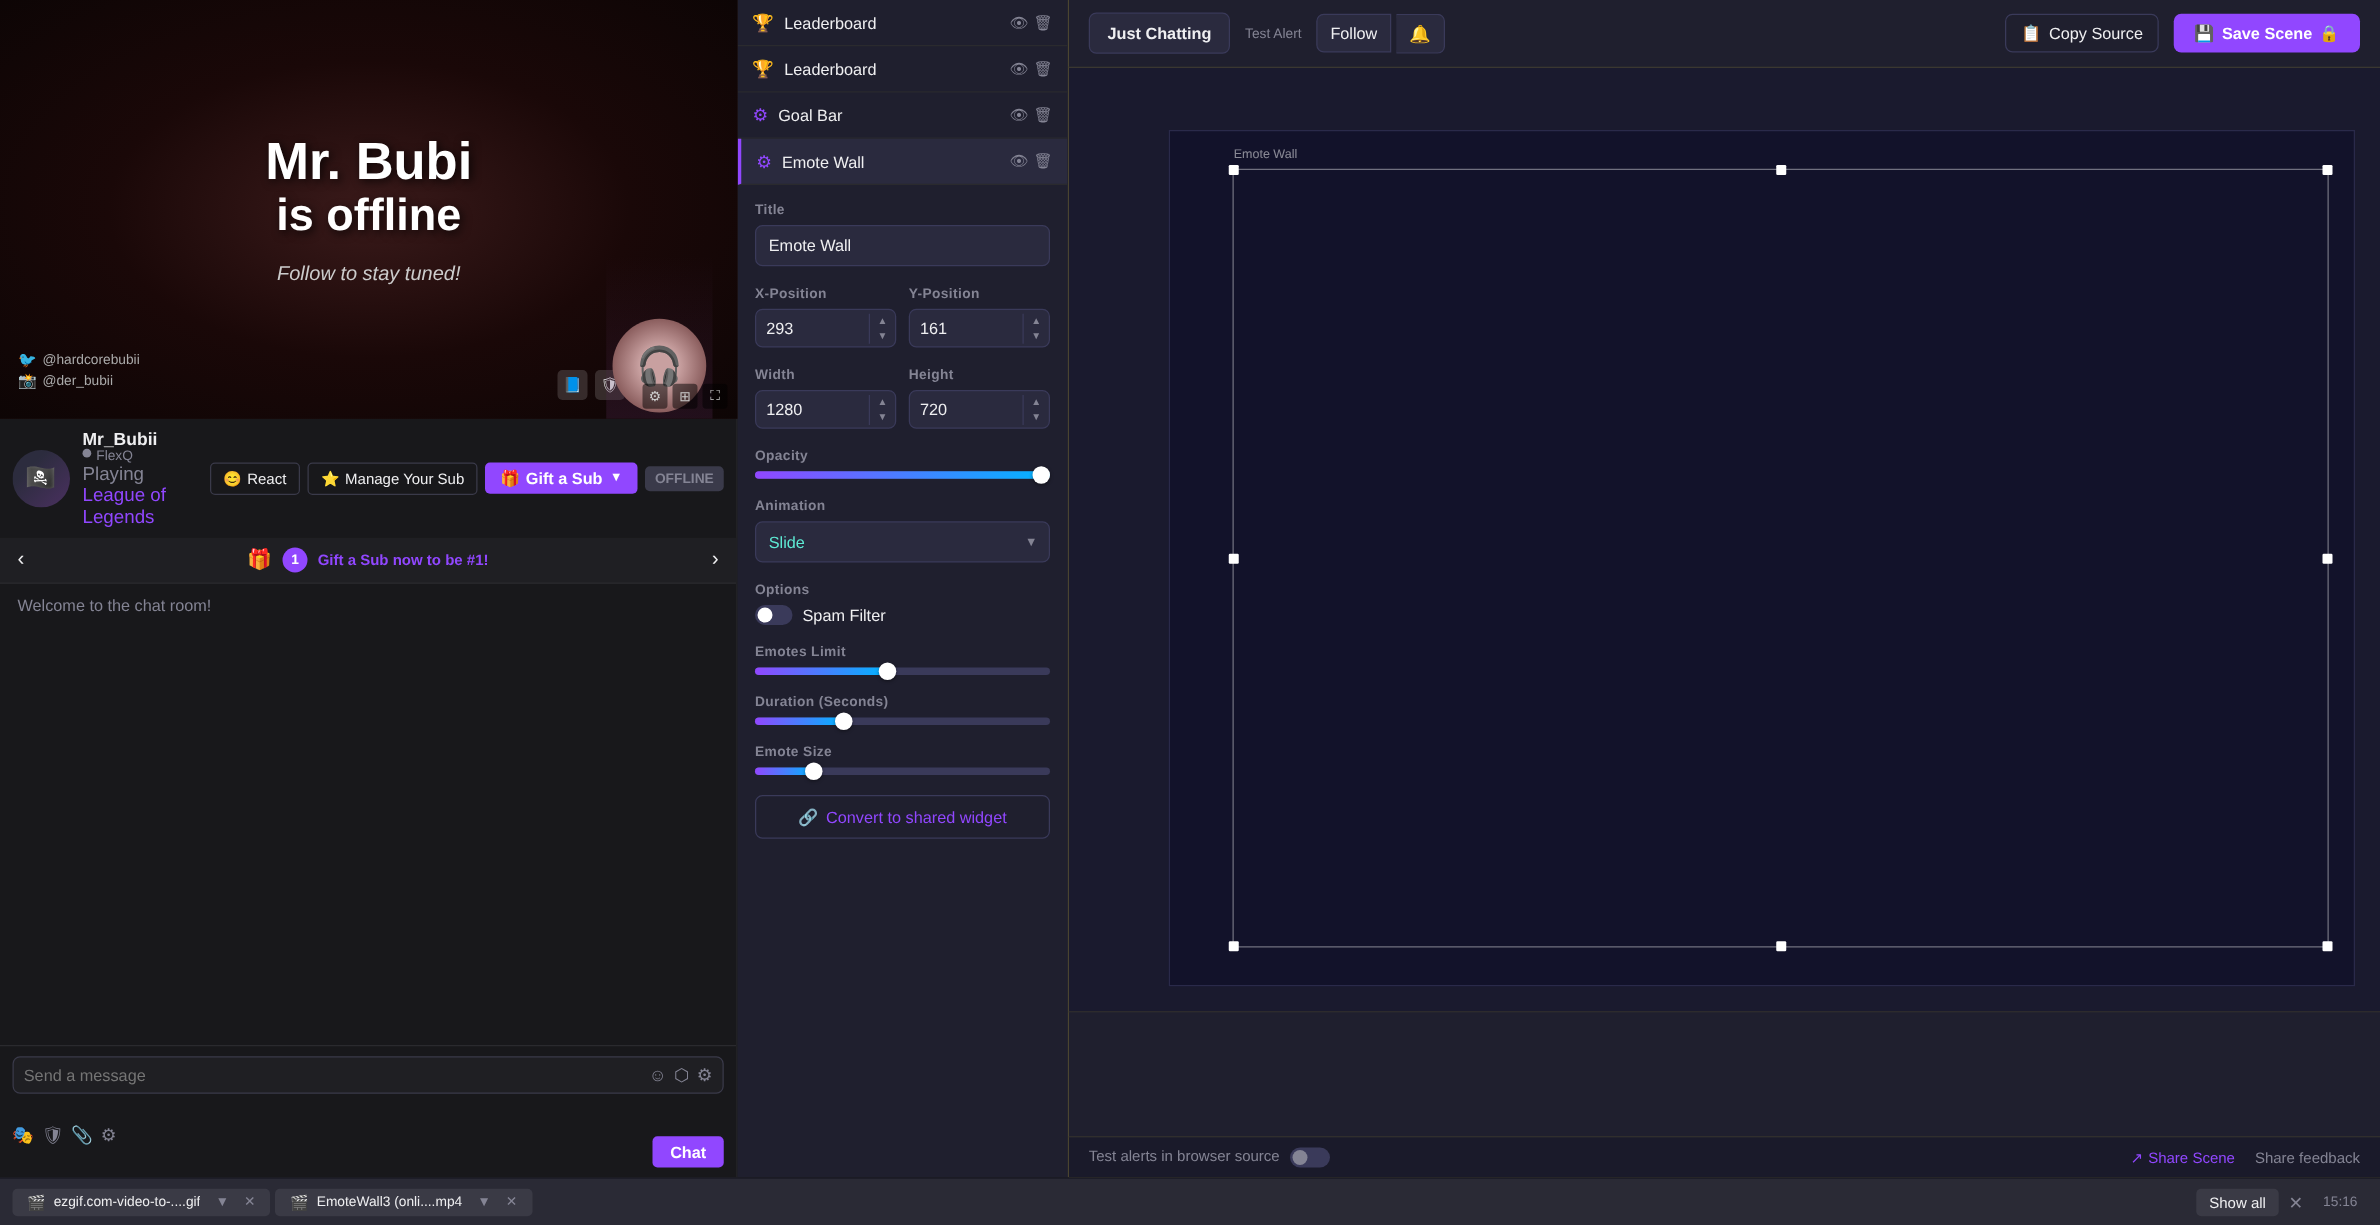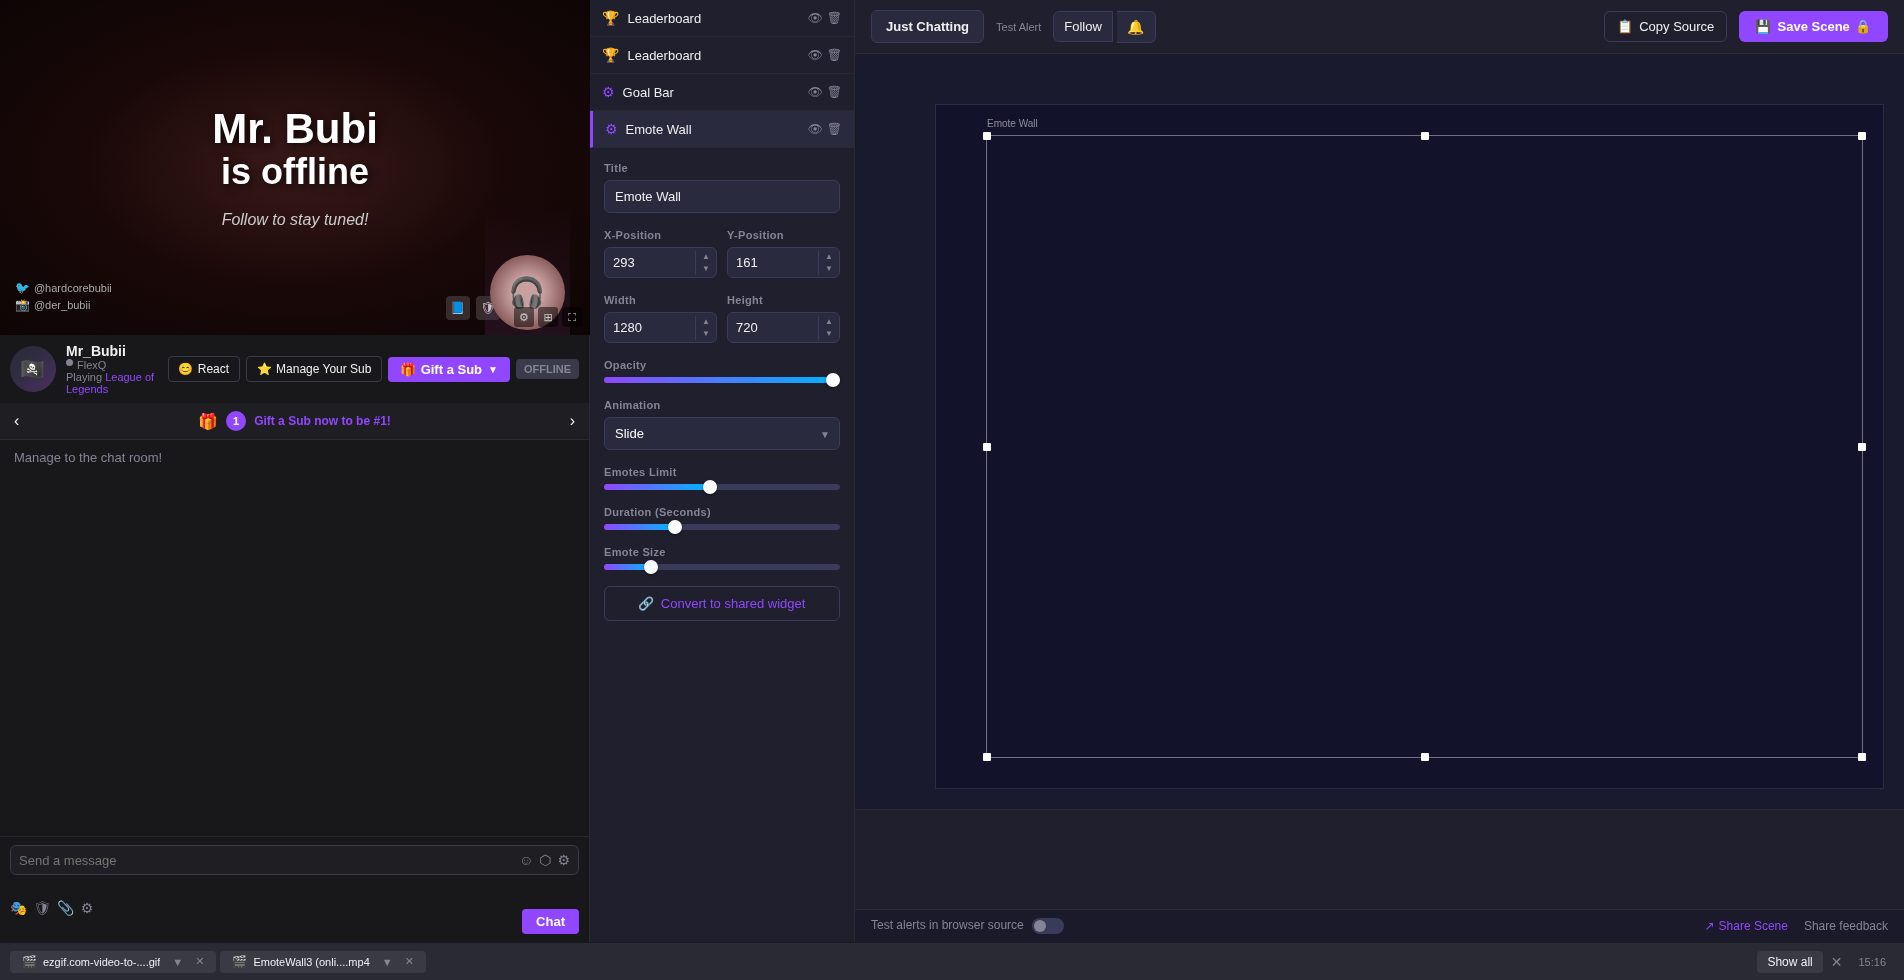--- a/index.html
+++ b/index.html
@@ -144,21 +144,21 @@
     .avatar-inner {
       width: 100%; height: 100%;
       background: linear-gradient(135deg, #2c2c3e 30%, #4a3060 100%);
       display: flex; align-items: center; justify-content: center;
       font-size: 20px;
     }
     .streamer-info { flex: 1; }
     .streamer-name { font-weight: 700; font-size: 14px; color: #efeff1; }
     .streamer-status { display: flex; align-items: flex-start; gap: 4px; font-size: 11px; color: #848494; }
     .status-dot { width: 7px; height: 7px; border-radius: 50%; background: #848494; }
-    .streamer-game { font-size: 11px; color: #848494; }
+    .streamer-game { font-size: 15px; color: #848494; }
     .streamer-game a { color: #9147ff; text-decoration: none; }
     .header-actions { display: flex; gap: 6px; align-items: center; }
     .btn-react {
       display: flex; align-items: center; gap: 4px;
       padding: 5px 10px;
       background: transparent;
       border: 1px solid #3a3a4a;
       border-radius: 4px;
       color: #efeff1;
       font-size: 12px;
@@ -397,21 +397,21 @@
     }
 
     .select-wrap {
       position: relative;
     }
     .styled-select {
       width: 100%;
       background: #2a2a3e;
       border: 1px solid #3a3a5a;
       border-radius: 6px;
-      color: #ffffff;
+      color: #5eead4;
       font-size: 13px;
       padding: 8px 30px 8px 10px;
       appearance: none;
       cursor: pointer;
       outline: none;
     }
     .select-arrow {
       position: absolute;
       right: 10px; top: 50%;
       transform: translateY(-50%);
@@ -795,21 +795,21 @@
       <div class="chat-promo">
         <button class="promo-nav-btn">‹</button>
         <div class="promo-content">
           <span class="promo-gift-icon">🎁</span>
           <span class="promo-number">1</span>
           <span class="promo-text">Gift a Sub now to be #1!</span>
         </div>
         <button class="promo-nav-btn">›</button>
       </div>
       <div class="chat-messages">
-        <span>Manage to the chat room!</span>
+        <span>Welcome to the chat room!</span>
       </div>
       <div class="chat-input-area">
         <div class="chat-input-row">
           <input class="chat-input" type="text" placeholder="Send a message" style="">
           <div class="chat-input-icons">
             <button class="ci-btn">☺</button>
             <button class="ci-btn">⬡</button>
             <button class="ci-btn">⚙</button>
           </div>
         </div>
@@ -947,20 +947,29 @@
           <select class="styled-select">
             <option>None</option>
             <option selected="">Slide</option>
             <option>Fade</option>
             <option>Bounce</option>
           </select>
           <span class="select-arrow">▼</span>
         </div>
       </div>
 
+      <div class="field-group">
+        <div class="field-label">Options</div>
+        <div class="toggle-row">
+          <div class="toggle">
+            <div class="toggle-knob"></div>
+          </div>
+          <span class="toggle-label">Spam Filter</span>
+        </div>
+      </div>
 
       <div class="field-group">
         <div class="field-label">Emotes Limit</div>
         <div class="slider-wrap emote-limit-slider">
           <div class="slider-track">
             <div class="slider-fill"></div>
             <div class="slider-thumb"></div>
           </div>
         </div>
       </div>

